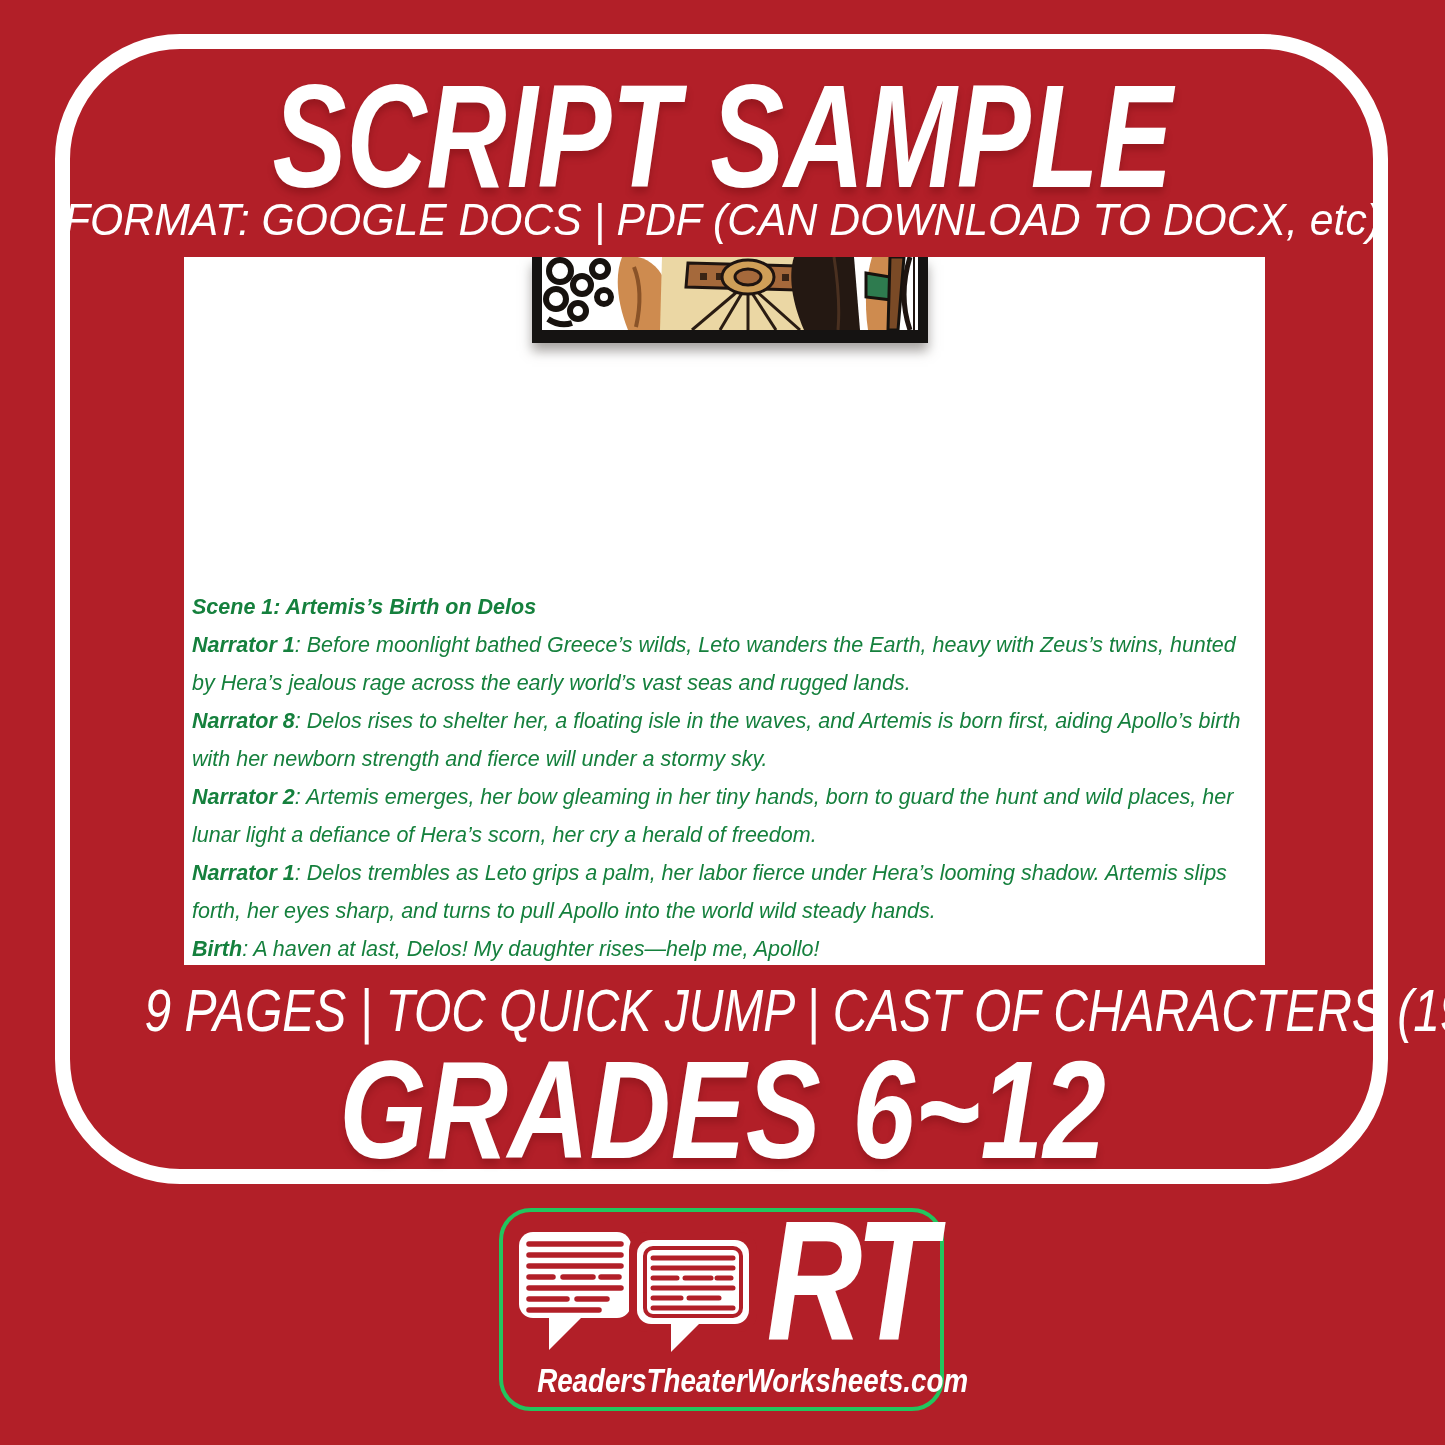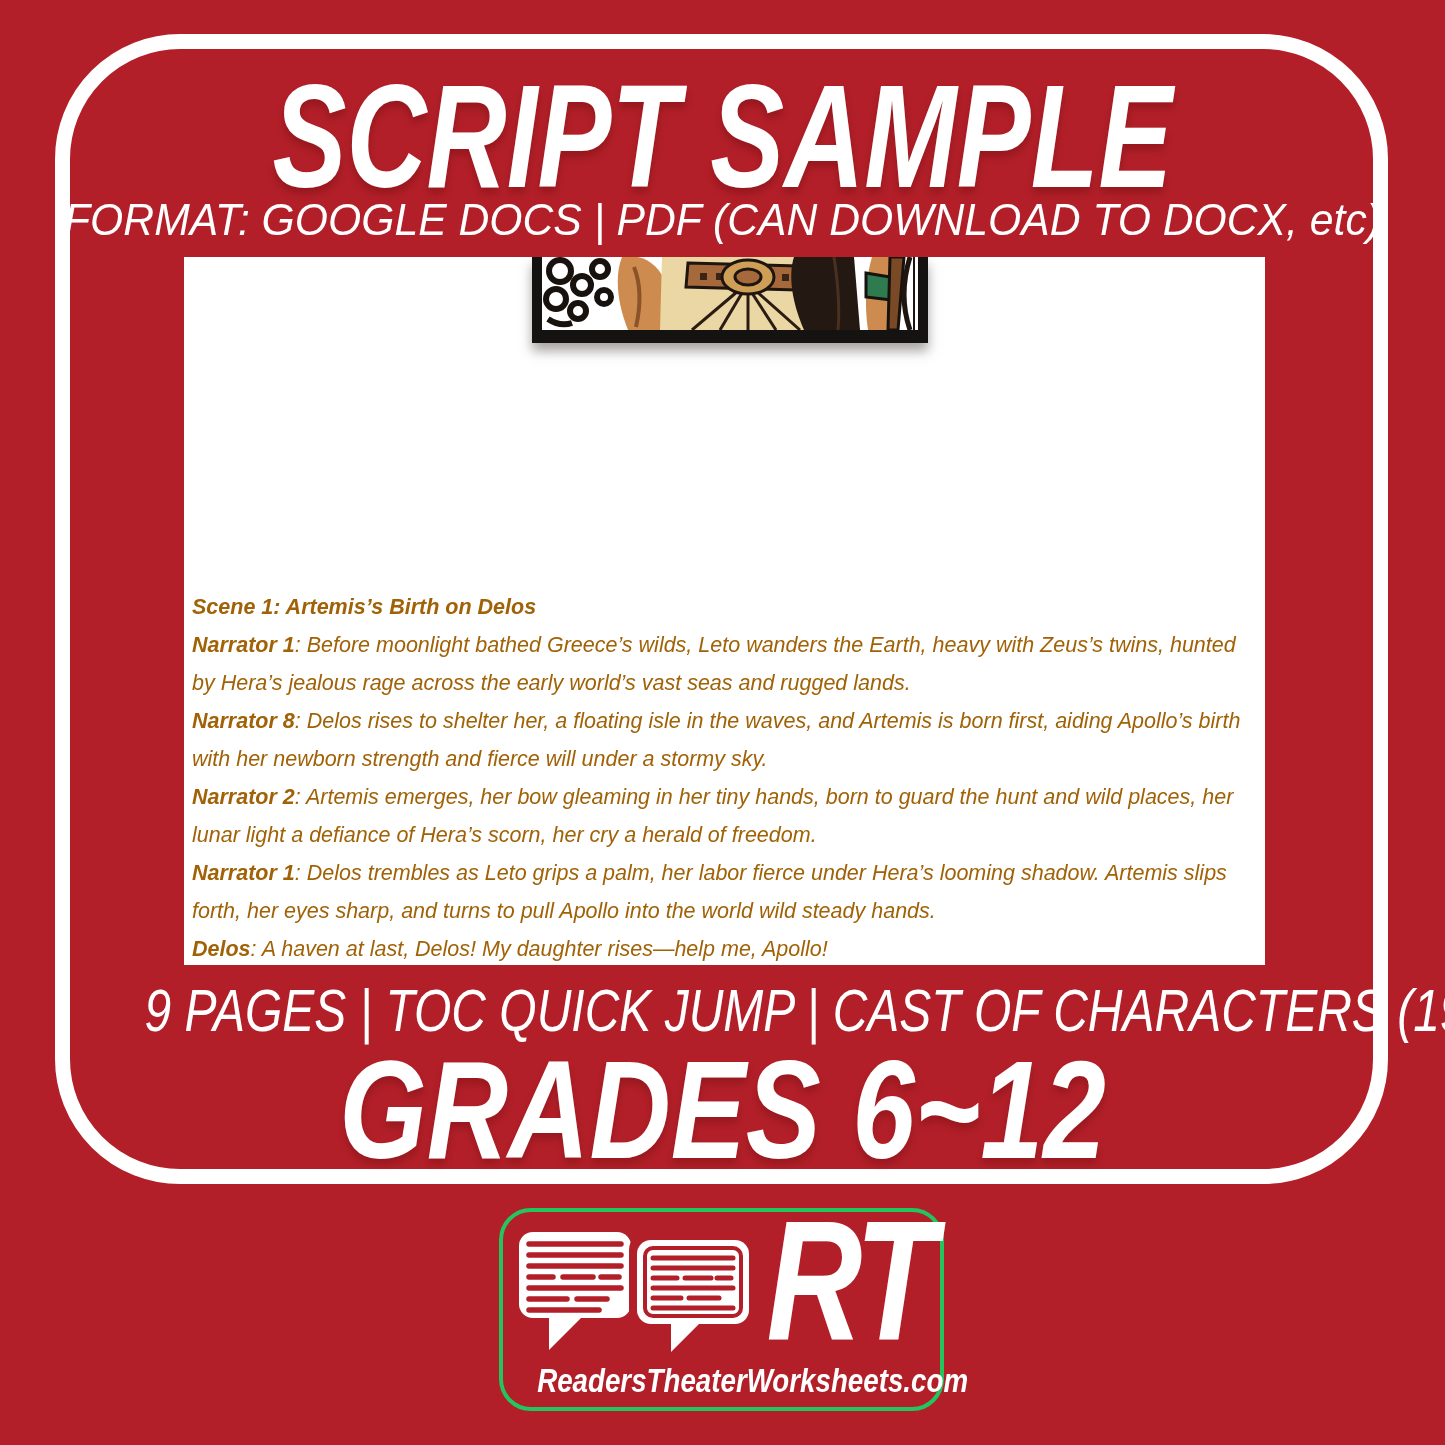--- a/index.html
+++ b/index.html
@@ -30,21 +30,21 @@
   }
   .illu-wrap{
     position:absolute;left:348px;top:0;width:396px;height:86px;
     border:10px solid #151312;border-top:none;border-bottom-width:13px;
     box-sizing:border-box;background:#fff;
     box-shadow:0 8px 11px rgba(95,90,85,0.55);
   }
   .illu-wrap svg{display:block;}
   .script{
     position:absolute;left:8px;top:331px;width:1062px;
-    font-size:21.5px;line-height:38px;color:#a16207;
+    font-size:21.5px;line-height:38px;color:#15803d;
   }
   .script p{margin:0;}
   .scene-heading{font-weight:700;}
   .speaker{font-weight:700;}
   .features{
     position:absolute;top:978px;left:0;width:1445px;text-align:center;
     color:#fff;font-weight:400;font-size:60px;line-height:1.1;
     transform:scaleX(0.80);transform-origin:center top;white-space:nowrap;
   }
   .grades{
@@ -134,21 +134,21 @@
       <div>
 
           <p><span class="speaker">Narrator 1</span><span>: Before moonlight bathed Greece’s wilds, Leto wanders the Earth, heavy with Zeus’s twins, hunted by Hera’s jealous rage across the early world’s vast seas and rugged lands.</span></p>
 
           <p><span class="speaker">Narrator 8</span><span>: Delos rises to shelter her, a floating isle in the waves, and Artemis is born first, aiding Apollo’s birth with her newborn strength and fierce will under a stormy sky.</span></p>
 
           <p><span class="speaker">Narrator 2</span><span>: Artemis emerges, her bow gleaming in her tiny hands, born to guard the hunt and wild places, her lunar light a defiance of Hera’s scorn, her cry a herald of freedom.</span></p>
 
           <p><span class="speaker">Narrator 1</span><span>: Delos trembles as Leto grips a palm, her labor fierce under Hera’s looming shadow. Artemis slips forth, her eyes sharp, and turns to pull Apollo into the world wild steady hands.</span></p>
 
-          <p><span class="speaker">Delos</span><span>: A haven at last, Delos! My daughter rises—help me, Apollo!</span></p>
+          <p><span class="speaker">Birth</span><span>: A haven at last, Delos! My daughter rises—help me, Apollo!</span></p>
 
         </div>
     </div>
   </div>
 
   <div class="features">9 PAGES | TOC QUICK JUMP | CAST OF CHARACTERS (19)</div>
   <div class="grades">GRADES 6~12</div>
 
   <div class="logo">
     <svg class="bubbles" viewBox="0 0 238 128">

